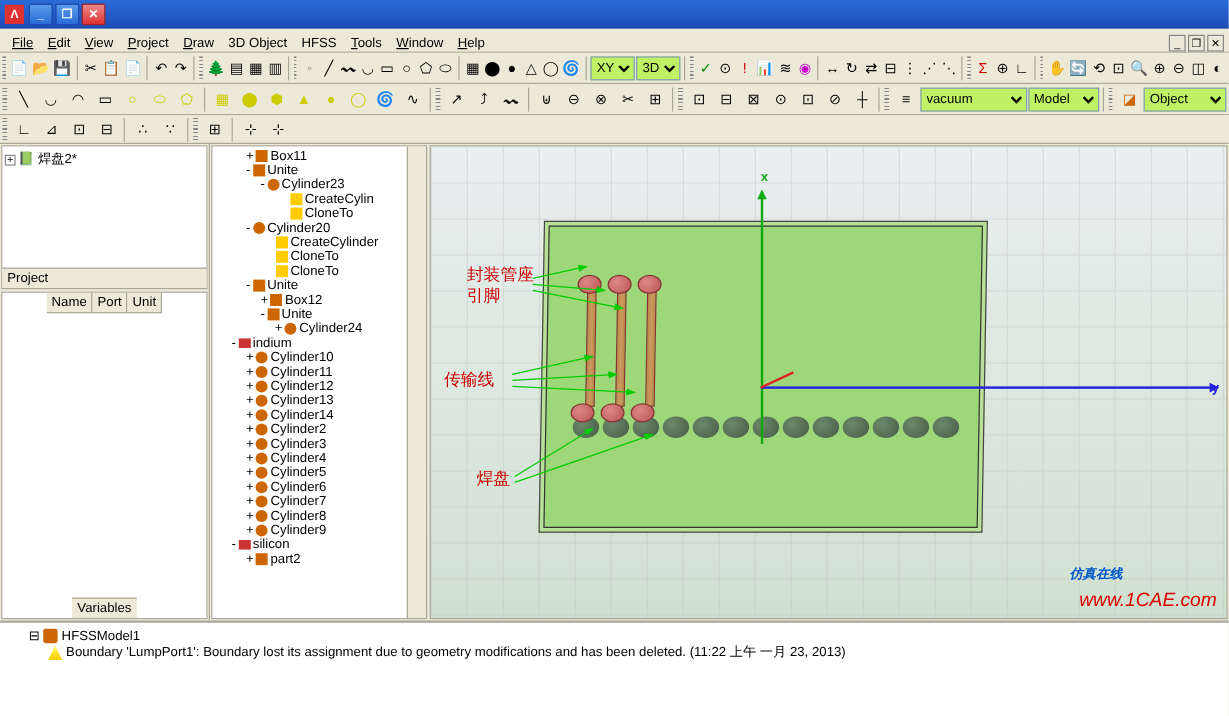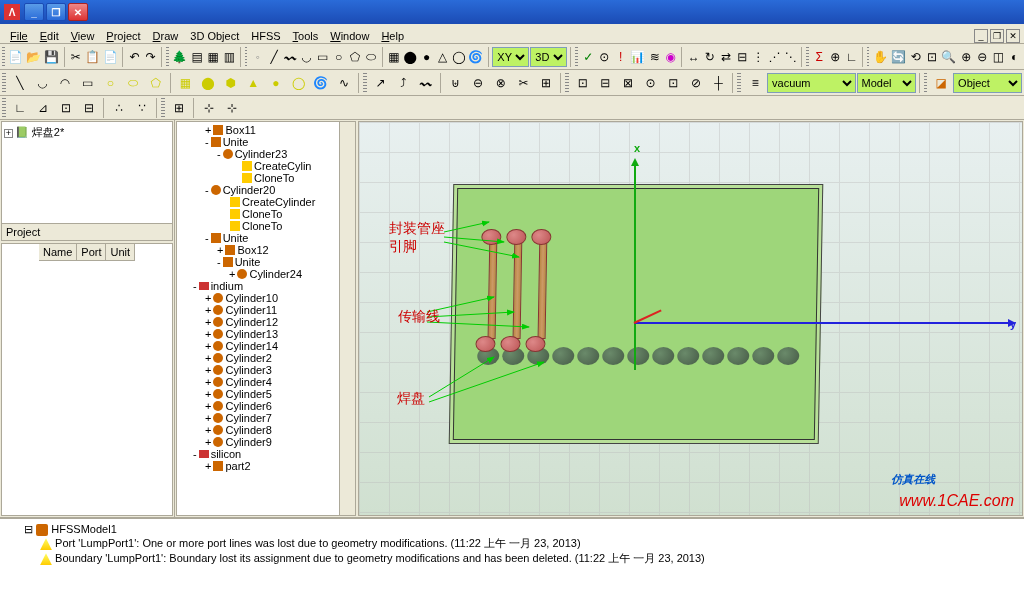--- a/index.html
+++ b/index.html
@@ -259,20 +259,21 @@
       </div>
       <div class="panel-title">Project</div>
     </div>
     <div class="panel props-panel">
       <div class="props-header">
         <div>Name</div>
         <div>Port</div>
         <div>Unit</div>
       </div>
       <div class="panel-body"></div>
+      <div class="panel-title">Variables</div>
     </div>
   </div>
 
   <div class="mid-col" id="model-tree">
       <div class="tree-row"><span class="indent" style="width:24px"></span><span class="exp">+</span> <span class="cube-icn"></span> Box11</div>
       <div class="tree-row"><span class="indent" style="width:24px"></span><span class="exp">-</span> <span class="cube-icn"></span> Unite</div>
       <div class="tree-row"><span class="indent" style="width:36px"></span><span class="exp">-</span> <span class="cyl-icn"></span> Cylinder23</div>
       <div class="tree-row"><span class="indent" style="width:48px"></span><span style="width:11px;display:inline-block"></span> <span class="cmd-icn"></span> CreateCylin</div>
       <div class="tree-row"><span class="indent" style="width:48px"></span><span style="width:11px;display:inline-block"></span> <span class="cmd-icn"></span> CloneTo</div>
       <div class="tree-row"><span class="indent" style="width:24px"></span><span class="exp">-</span> <span class="cyl-icn"></span> Cylinder20</div>
@@ -349,27 +350,26 @@
       <line x1="85" y1="115" x2="145" y2="120" class="anno-line" marker-end="url(#arrG)"></line>
       <line x1="85" y1="120" x2="160" y2="135" class="anno-line" marker-end="url(#arrG)"></line>
       <line x1="68" y1="190" x2="135" y2="175" class="anno-line" marker-end="url(#arrG)"></line>
       <line x1="68" y1="195" x2="155" y2="190" class="anno-line" marker-end="url(#arrG)"></line>
       <line x1="68" y1="200" x2="170" y2="205" class="anno-line" marker-end="url(#arrG)"></line>
       <line x1="70" y1="275" x2="135" y2="235" class="anno-line" marker-end="url(#arrG)"></line>
       <line x1="70" y1="280" x2="185" y2="240" class="anno-line" marker-end="url(#arrG)"></line>
     </svg>
     <div class="anno" style="left:30px; top:98px; white-space:pre">封装管座
 引脚</div>
-    <div class="anno" style="left:39px; top:186px">传输线</div>
+    <div class="anno" style="left:11px; top:186px">传输线</div>
     <div class="anno" style="left:38px; top:268px">焊盘</div>
   </div>
 </div>
 
 <div class="messages">
   <div class="msg-line" style="padding-left:16px">⊟ <span class="msg-icon model"></span> <span>HFSSModel1</span></div>
-  <div class="msg-line" style="padding-left:32px"><span class="msg-icon warn"></span> <span>Port 'LumpPort1': One or more port lines was lost due to geometry modifications. (11:22 上午  一月 23, 2013)</span></div>
   <div class="msg-line" style="padding-left:32px"><span class="msg-icon warn"></span> <span>Boundary 'LumpPort1': Boundary lost its assignment due to geometry modifications and has been deleted. (11:22 上午  一月 23, 2013)</span></div>
 </div>
 
 <div class="watermark">
   <span class="wm1">仿真在线</span><br>
   <span class="wm2">www.1CAE.com</span>
 </div>
 
 </body></html>

